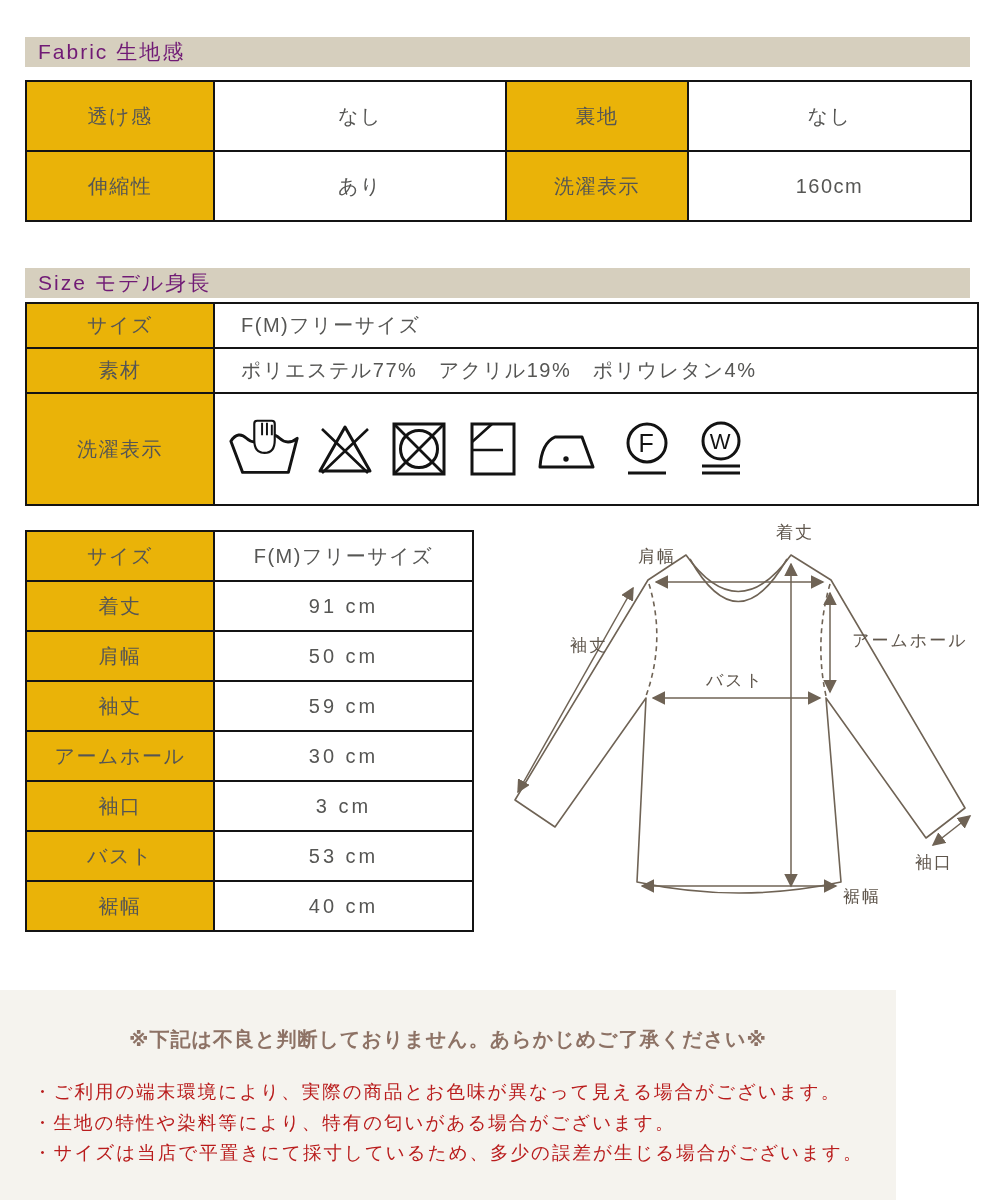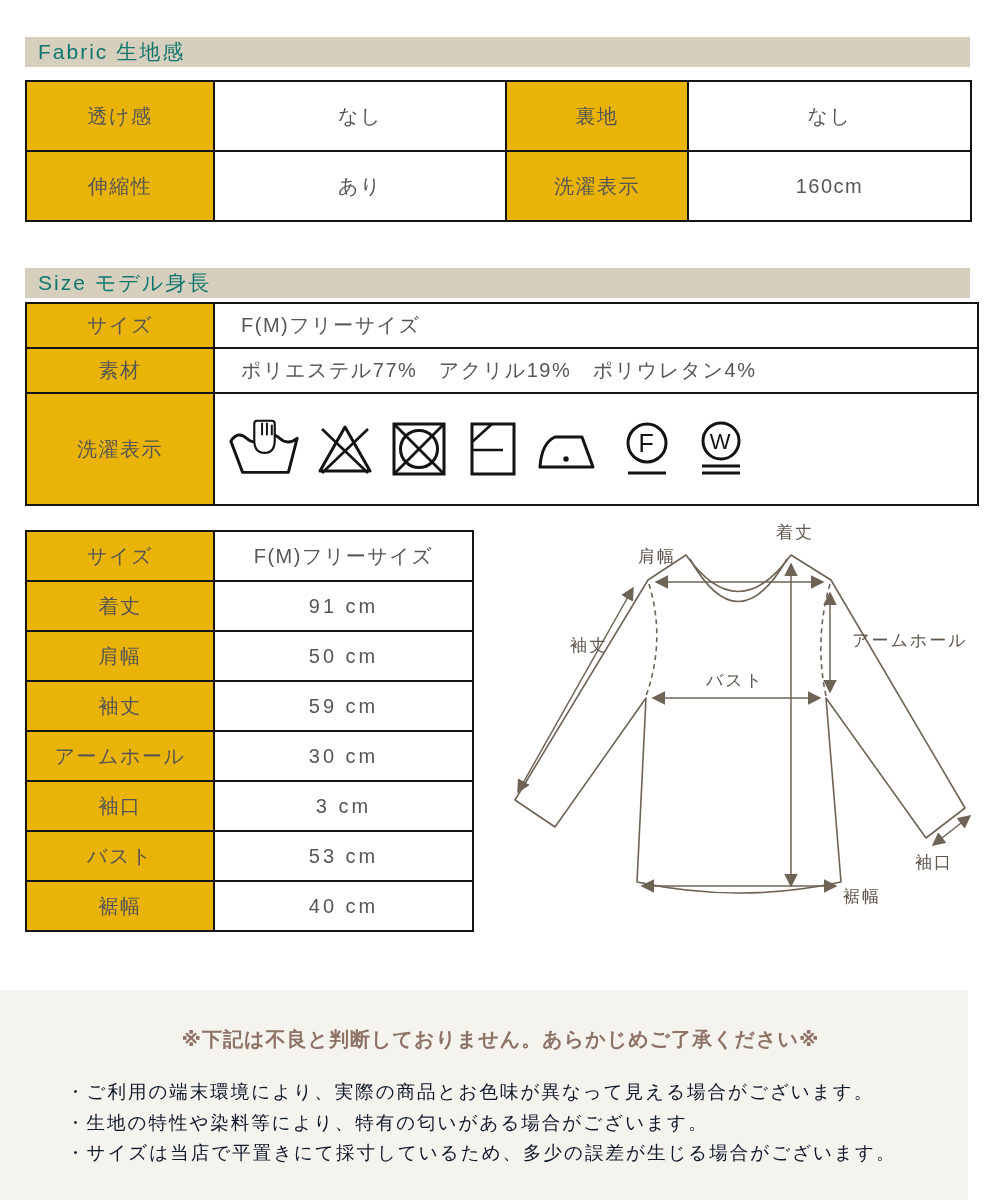--- a/index.html
+++ b/index.html
@@ -6,21 +6,21 @@
   body {
     width:1000px; height:1200px; background:#ffffff;
     font-family:"Liberation Sans","DejaVu Sans",sans-serif;
     color:#565654;
   }
   .page { position:relative; width:1000px; height:1200px; overflow:hidden; }
 
   
   .band {
     position:absolute; left:25px; width:945px; height:30px;
-    background:#d6cfbe; color:#0f766e;
+    background:#d6cfbe; color:#701a75;
     font-size:21px; line-height:30px; padding-left:13px;
     letter-spacing:2px; box-sizing:border-box;
   }
   #band-fabric { top:37px; }
   #band-size   { top:268px; }
 
   
   table { border-collapse:collapse; table-layout:fixed; position:absolute; }
   td {
     border:2px solid #141414; text-align:center;
@@ -47,32 +47,32 @@
     display:flex; align-items:center; gap:10px; padding-left:12px;
   }
   .care-icon { display:block; }
   .care-icon svg { display:block; }
 
   
   #diagram { position:absolute; left:478px; top:500px; }
 
   
   .notes {
-    position:absolute; left:0; top:990px; width:968px; height:210px;
-    background:#f5f3ee; box-sizing:border-box;padding-left:33px;
+    position:absolute; left:0; top:990px; width:896px; height:210px;
+    background:#f5f3ee; box-sizing:border-box;
   }
   .notes-title {
     padding-top:36px; text-align:center;
     font-size:20px; font-weight:bold; letter-spacing:1px;
     color:#8d7265;
   }
   .notes-items {
     margin:24px 6px 0 33px;
     font-size:18.5px; line-height:30.5px; letter-spacing:2px;
-    color:#0f172a;
+    color:#b91c1c;
   }
 </style>
 </head>
 <body>
 
 <div class="page">
 
   <div class="band" id="band-fabric">Fabric 生地感</div>
 
   <table id="fabric-table">

